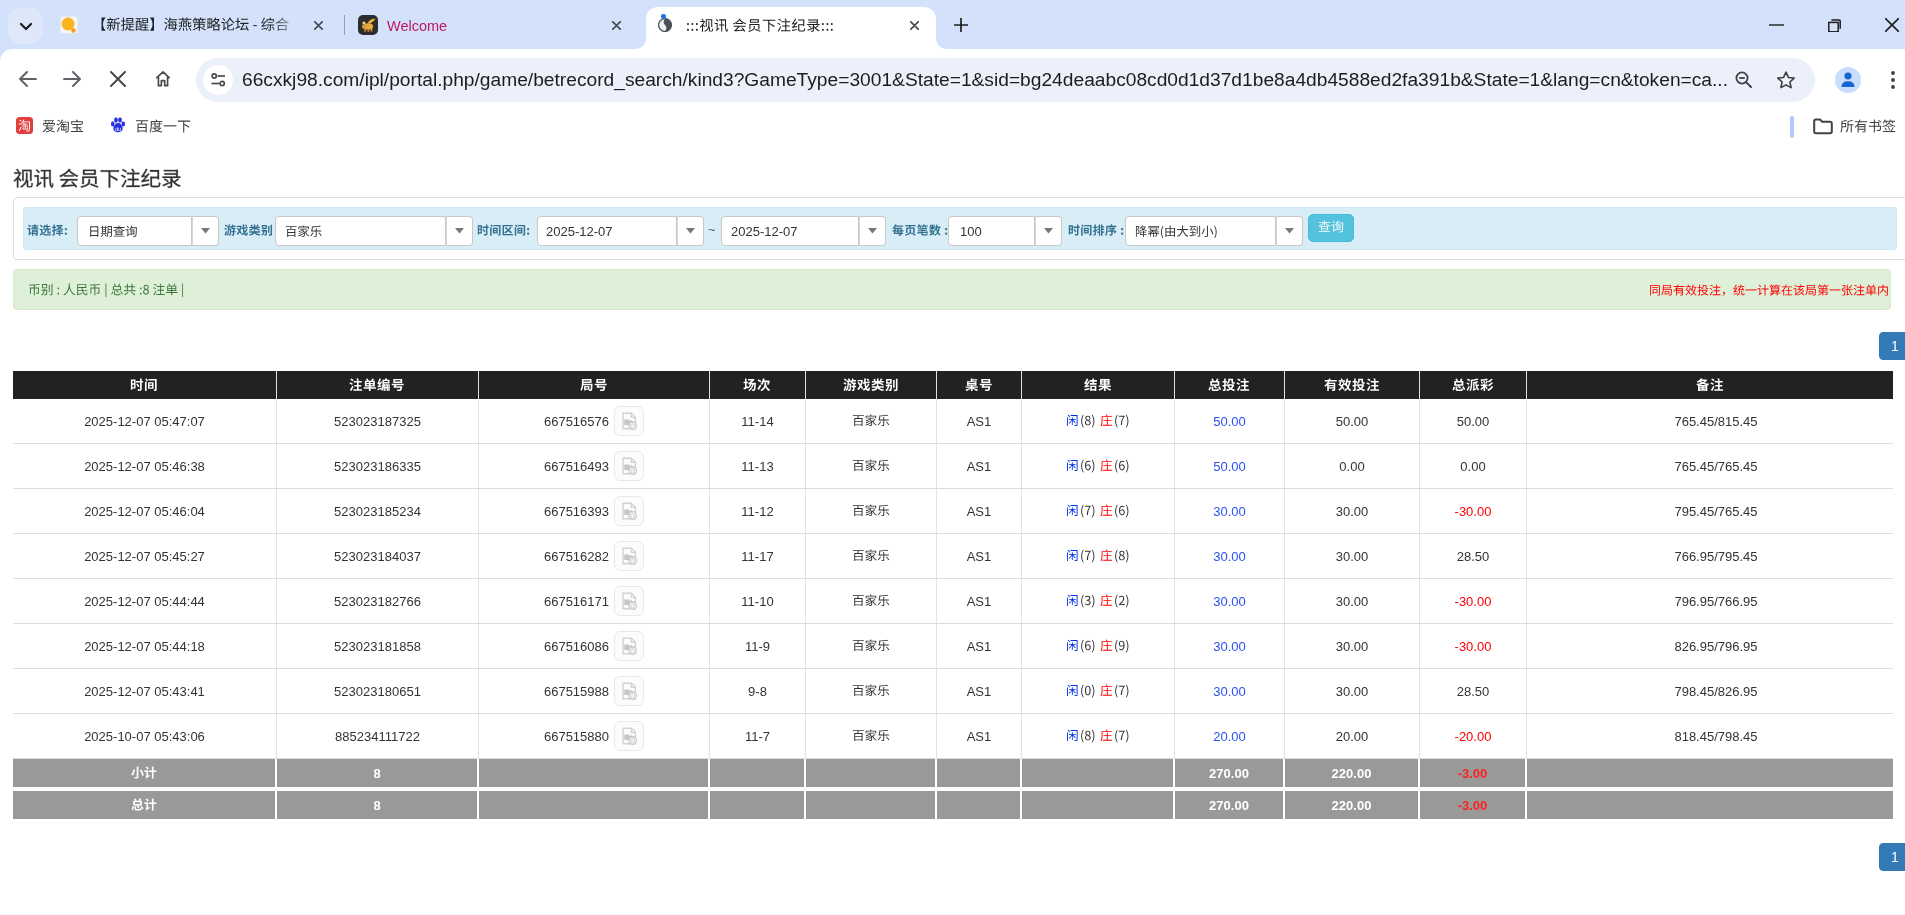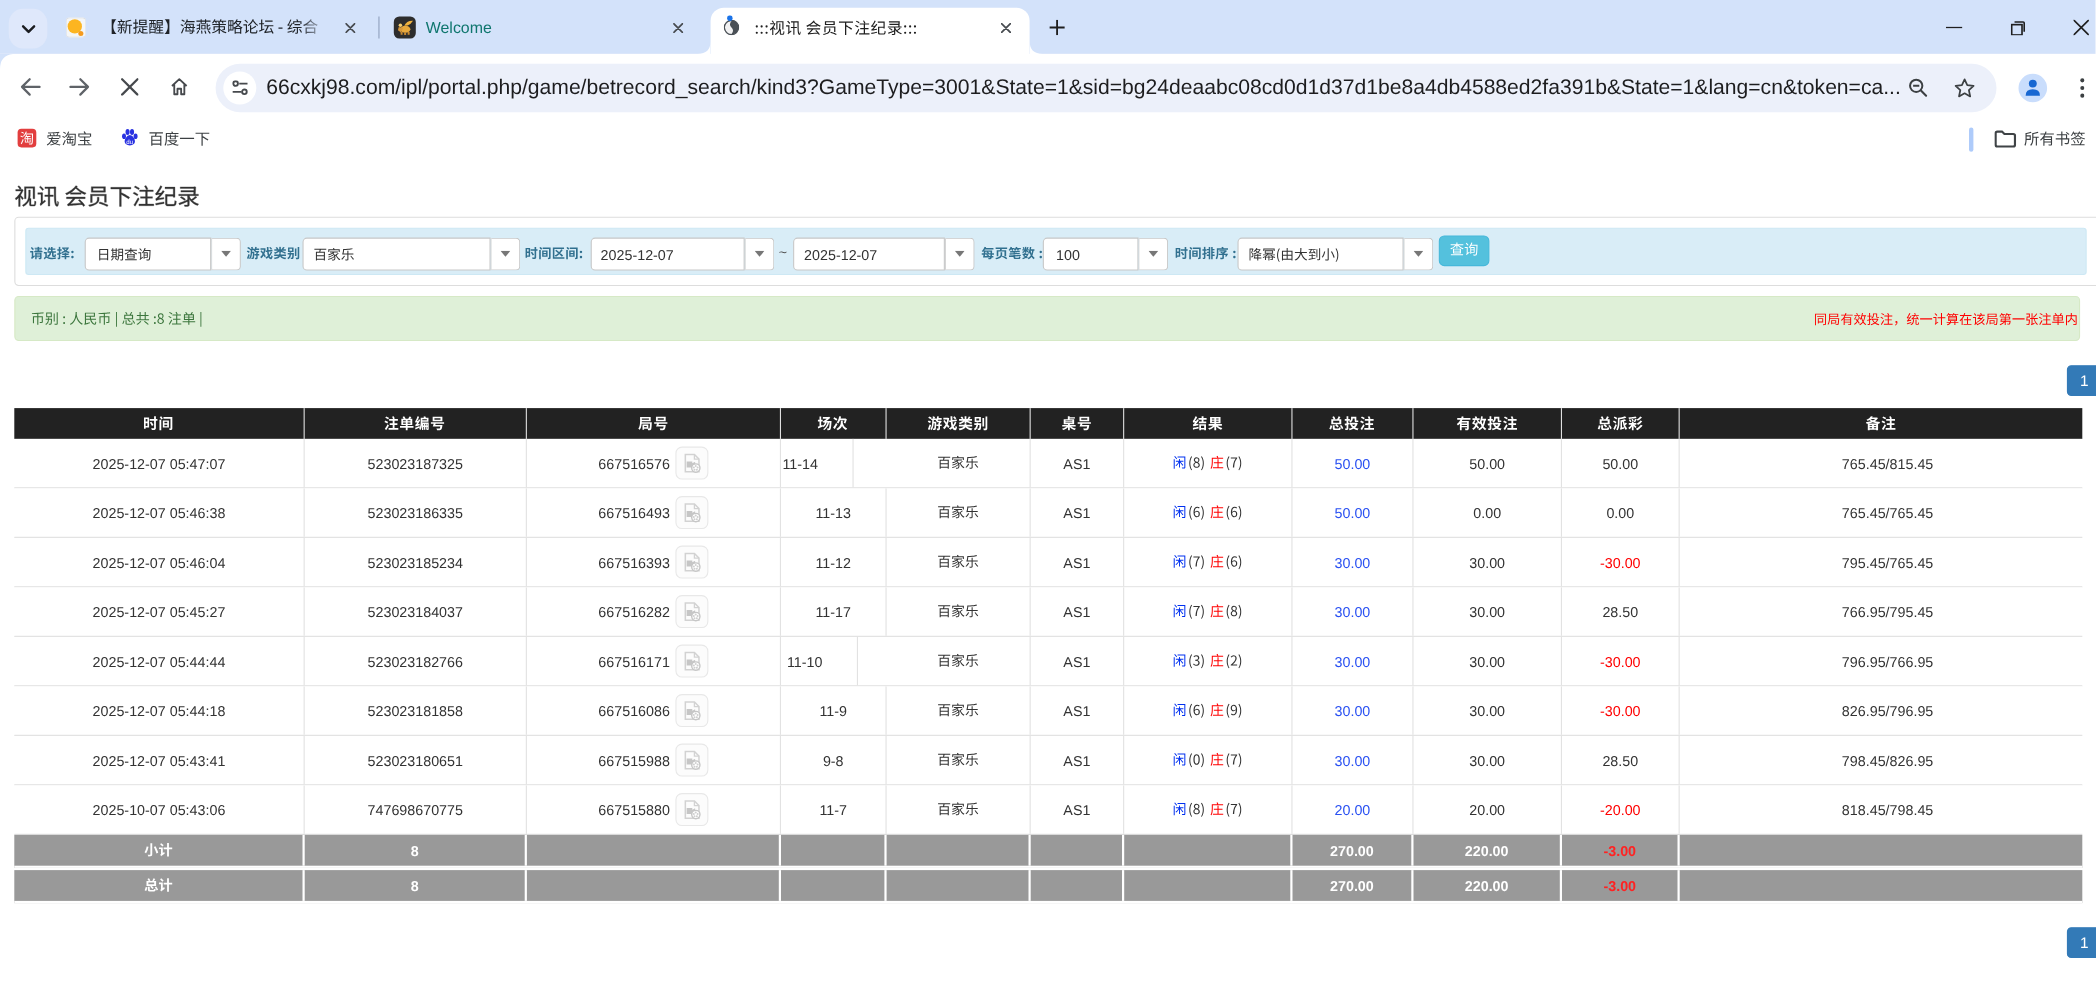--- a/index.html
+++ b/index.html
@@ -179,21 +179,21 @@
 <div class="abs" style="left:357.5px;top:14.5px;width:20px;height:20px;background:#2d2d2d;border-radius:5px;overflow:hidden"></div>
 <svg class="abs" style="left:357.5px;top:14.5px" width="20" height="20" viewBox="0 0 20 20">
     <path d="M9.5 8.5 Q11.5 3.5 17.5 3.8 Q15.5 7 12.5 8.2 Z" fill="#f0b33f"></path>
     <ellipse cx="10.5" cy="11.5" rx="4.6" ry="3.2" fill="#e8a93c"></ellipse>
     <path d="M4.5 9.5 L8.5 10.5 L6.5 14.5 L3.8 12.5 Z" fill="#d9983a"></path>
     <circle cx="6" cy="8" r="1.6" fill="#f6cf6f"></circle>
     <rect x="6.2" y="14" width="1.8" height="2.6" fill="#c9892f"></rect>
     <rect x="9.4" y="14.4" width="1.8" height="2.4" fill="#c9892f"></rect>
     <rect x="12.6" y="14" width="1.8" height="2.6" fill="#c9892f"></rect>
   </svg>
-<div class="ltxt" style="left:387px;top:17.5px;font-size:14.5px;color:#0f766e">Welcome</div>
+<div class="ltxt" style="left:387px;top:17.5px;font-size:14.5px;color:#be185d">Welcome</div>
 <svg class="abs" style="left:611.5px;top:20.5px" width="9" height="9" viewBox="0 0 9 9">
     <path d="M0 0 L9 9 M9 0 L0 9" stroke="#474b50" stroke-width="1.6" stroke-linecap="round"></path>
   </svg>
 <div class="atab"></div>
 <svg class="abs" style="left:634px;top:37px" width="12" height="12">
     <path d="M12 12 L12 0 Q12 12 0 12 Z" fill="#fff"></path>
   </svg>
 <svg class="abs" style="left:936px;top:37px" width="12" height="12">
     <path d="M0 12 L0 0 Q0 12 12 12 Z" fill="#fff"></path>
   </svg>
@@ -606,21 +606,21 @@
               <path d="M6.8 10.3 H12.4 V12.2 L15.2 10.6 V16.2 L12.4 14.6 V16.4 H6.8 Z" fill="#c6c6c6"></path>
               <circle cx="15.9" cy="16.9" r="4.1" fill="#fff" stroke="#c6c6c6" stroke-width="1.4"></circle>
               <circle cx="15.8" cy="14.9" r="1" fill="#cfcfcf"></circle>
               <circle cx="17.7" cy="16.3" r="1" fill="#cfcfcf"></circle>
               <circle cx="16.9" cy="18.6" r="1" fill="#cfcfcf"></circle>
               <circle cx="14.6" cy="18.6" r="1" fill="#cfcfcf"></circle>
               <circle cx="13.9" cy="16.3" r="1" fill="#cfcfcf"></circle>
             </svg>
           </span></span>
       </div>
-<div class="td" style="left:667px;width:96px">
+<div class="td" style="left:697px;width:96px">
         <span class="c">11-14</span>
       </div>
 <div class="td" style="left:793px;width:131px">
         <span class="c">
           <svg class="t" width="39" height="14" viewBox="0 0 39 14" fill="#333">
             <use href="#r26" transform="translate(0.0 11.1) scale(0.0126 -0.0126)"></use>
             <use href="#r45" transform="translate(12.6 11.1) scale(0.0126 -0.0126)"></use>
             <use href="#r46" transform="translate(25.2 11.1) scale(0.0126 -0.0126)"></use>
           </svg>
         </span>
@@ -886,21 +886,21 @@
               <path d="M6.8 10.3 H12.4 V12.2 L15.2 10.6 V16.2 L12.4 14.6 V16.4 H6.8 Z" fill="#c6c6c6"></path>
               <circle cx="15.9" cy="16.9" r="4.1" fill="#fff" stroke="#c6c6c6" stroke-width="1.4"></circle>
               <circle cx="15.8" cy="14.9" r="1" fill="#cfcfcf"></circle>
               <circle cx="17.7" cy="16.3" r="1" fill="#cfcfcf"></circle>
               <circle cx="16.9" cy="18.6" r="1" fill="#cfcfcf"></circle>
               <circle cx="14.6" cy="18.6" r="1" fill="#cfcfcf"></circle>
               <circle cx="13.9" cy="16.3" r="1" fill="#cfcfcf"></circle>
             </svg>
           </span></span>
       </div>
-<div class="td" style="left:671px;width:96px">
+<div class="td" style="left:697px;width:96px">
         <span class="c">11-10</span>
       </div>
 <div class="td" style="left:793px;width:131px">
         <span class="c">
           <svg class="t" width="39" height="14" viewBox="0 0 39 14" fill="#333">
             <use href="#r26" transform="translate(0.0 11.1) scale(0.0126 -0.0126)"></use>
             <use href="#r45" transform="translate(12.6 11.1) scale(0.0126 -0.0126)"></use>
             <use href="#r46" transform="translate(25.2 11.1) scale(0.0126 -0.0126)"></use>
           </svg>
         </span>
@@ -1079,21 +1079,21 @@
       </div>
 <div class="td" style="left:1514px;width:366px">
         <span class="c">798.45/826.95</span>
       </div>
 </div>
 <div class="tr" style="top:343px;height:45px">
 <div class="td" style="left:0px;width:264px">
         <span class="c">2025-10-07 05:43:06</span>
       </div>
 <div class="td" style="left:264px;width:202px">
-        <span class="c">747698670775</span>
+        <span class="c">885234111722</span>
       </div>
 <div class="td" style="left:466px;width:231px">
         <span class="c" style="gap:5px">667515880<span class="vbtn">
             <svg width="22" height="22" viewBox="0 0 24 24">
               <path d="M5.5 3.5 H14.5 L19 8 V20.5 H5.5 Z" fill="none" stroke="#d2d2d2" stroke-width="1.5"></path>
               <path d="M14.5 3.5 V8 H19" fill="none" stroke="#d2d2d2" stroke-width="1.3"></path>
               <path d="M6.8 10.3 H12.4 V12.2 L15.2 10.6 V16.2 L12.4 14.6 V16.4 H6.8 Z" fill="#c6c6c6"></path>
               <circle cx="15.9" cy="16.9" r="4.1" fill="#fff" stroke="#c6c6c6" stroke-width="1.4"></circle>
               <circle cx="15.8" cy="14.9" r="1" fill="#cfcfcf"></circle>
               <circle cx="17.7" cy="16.3" r="1" fill="#cfcfcf"></circle>

